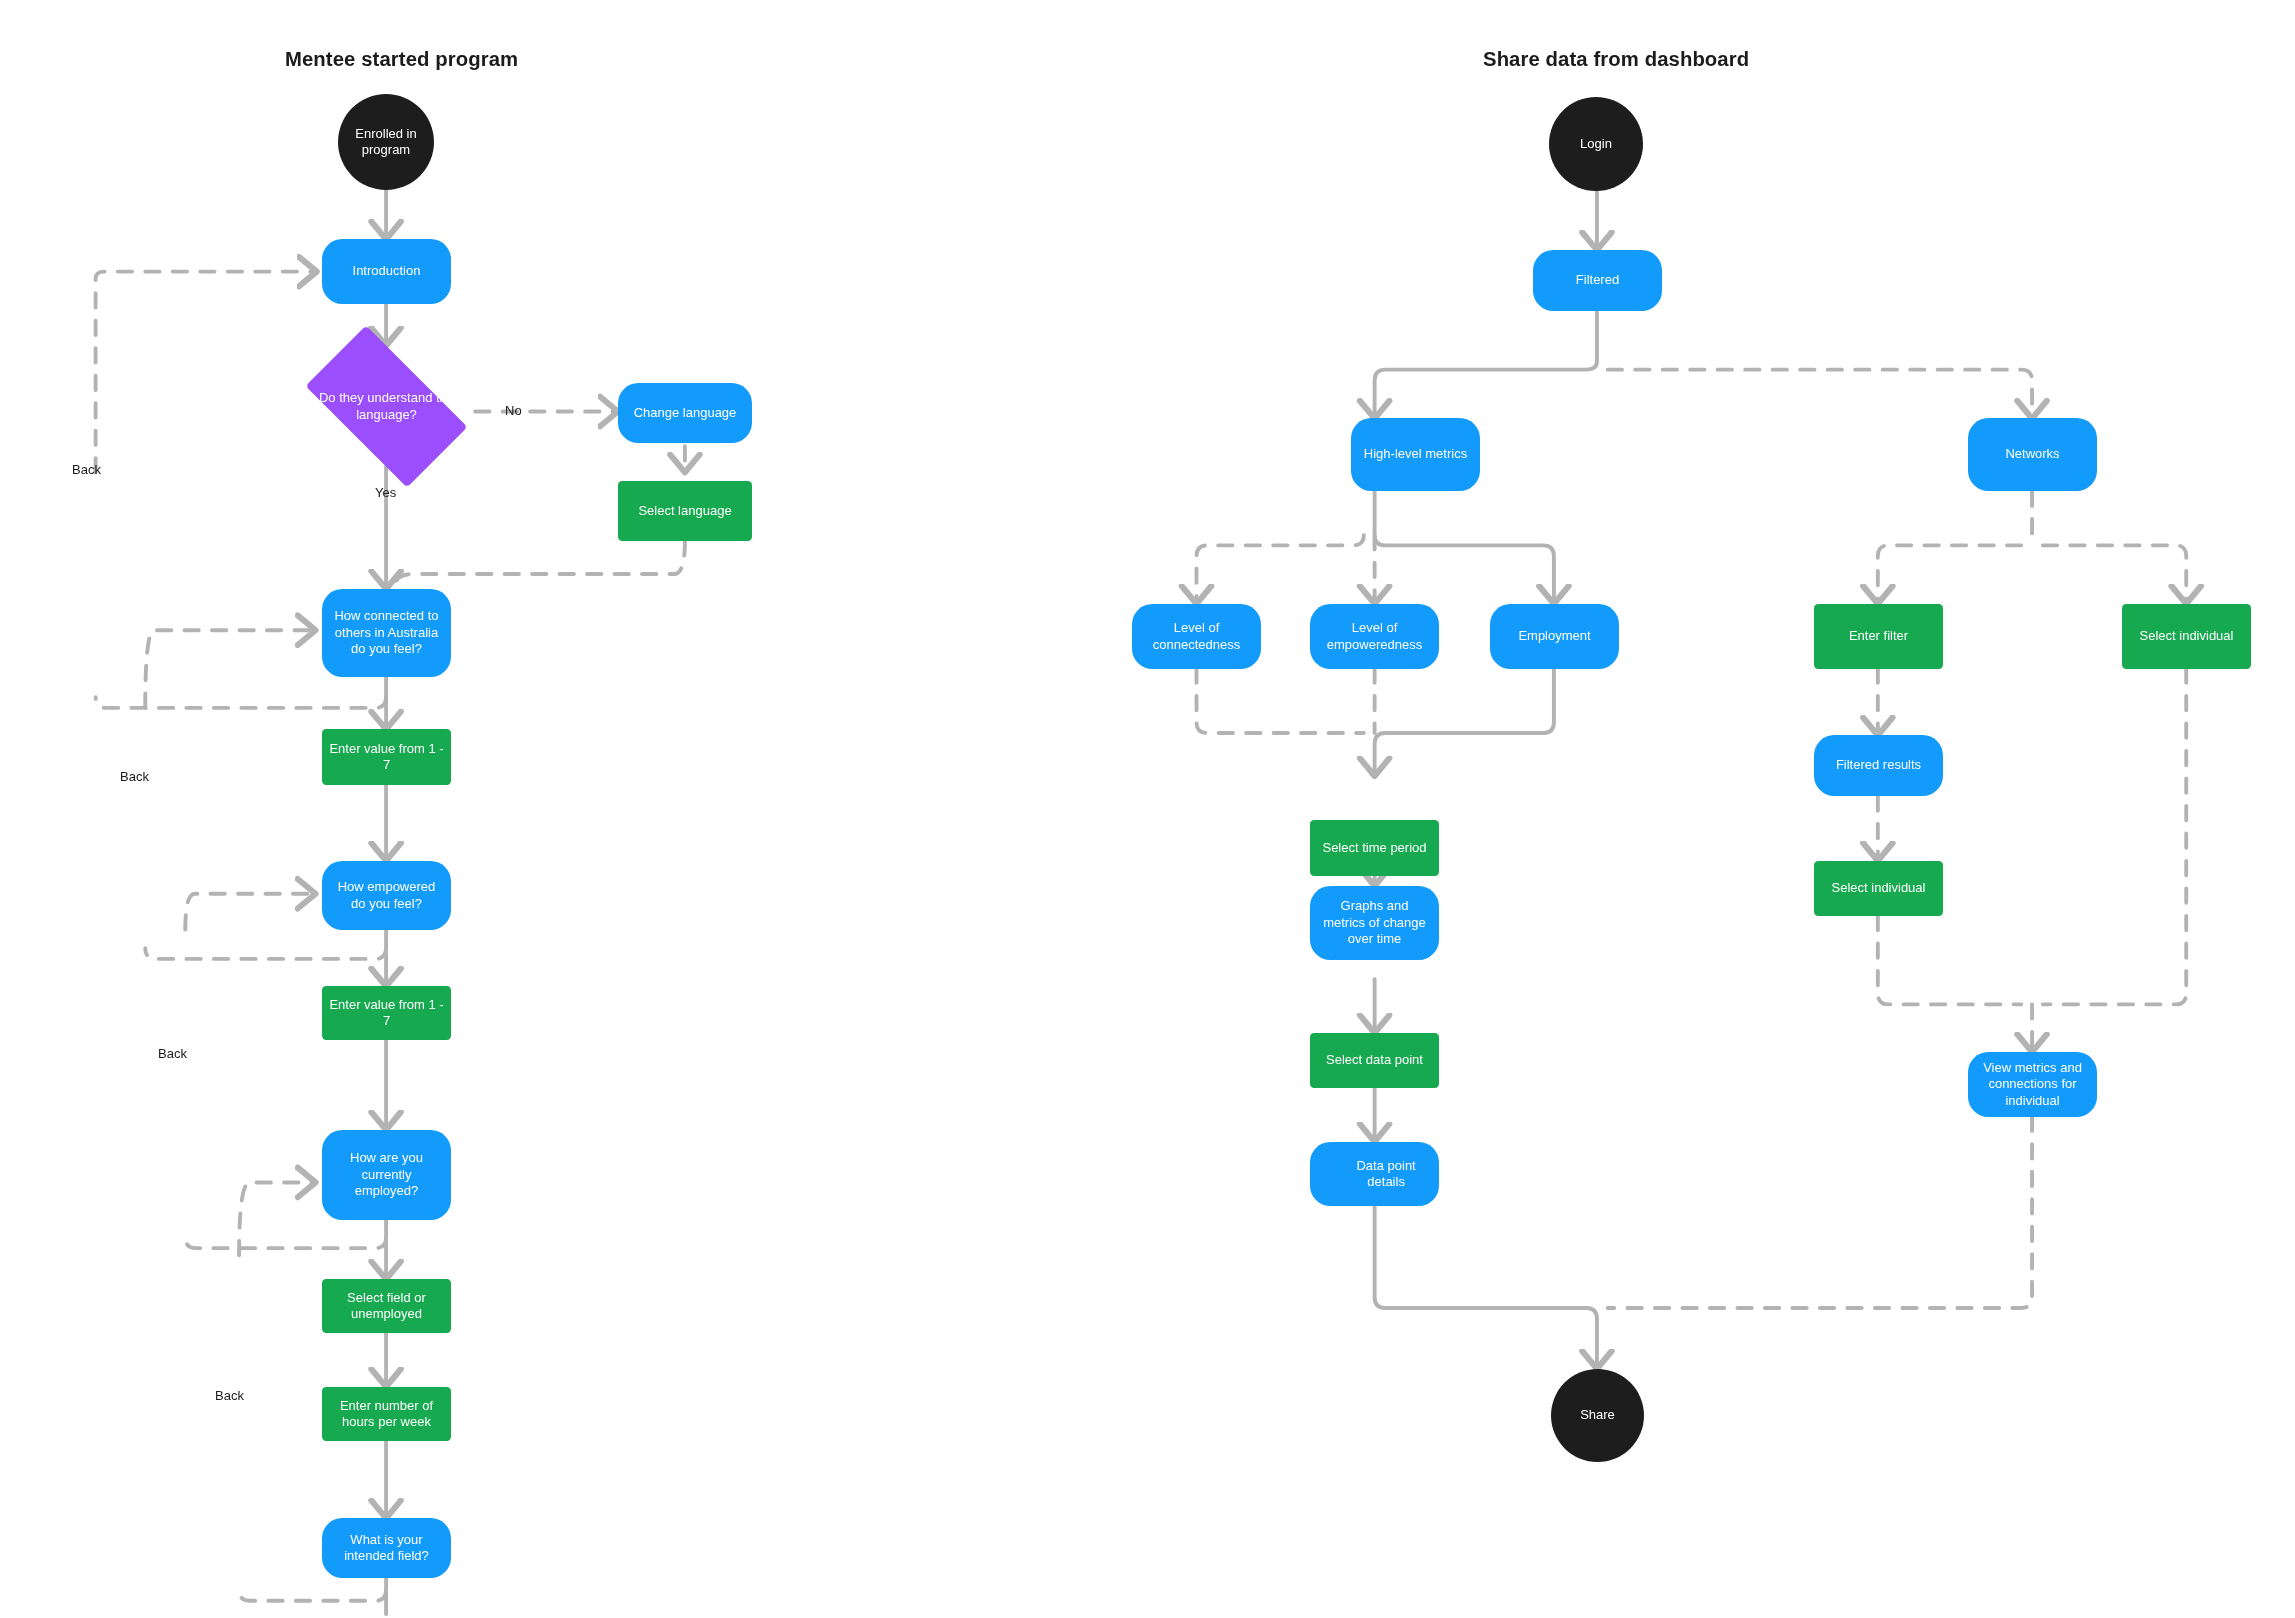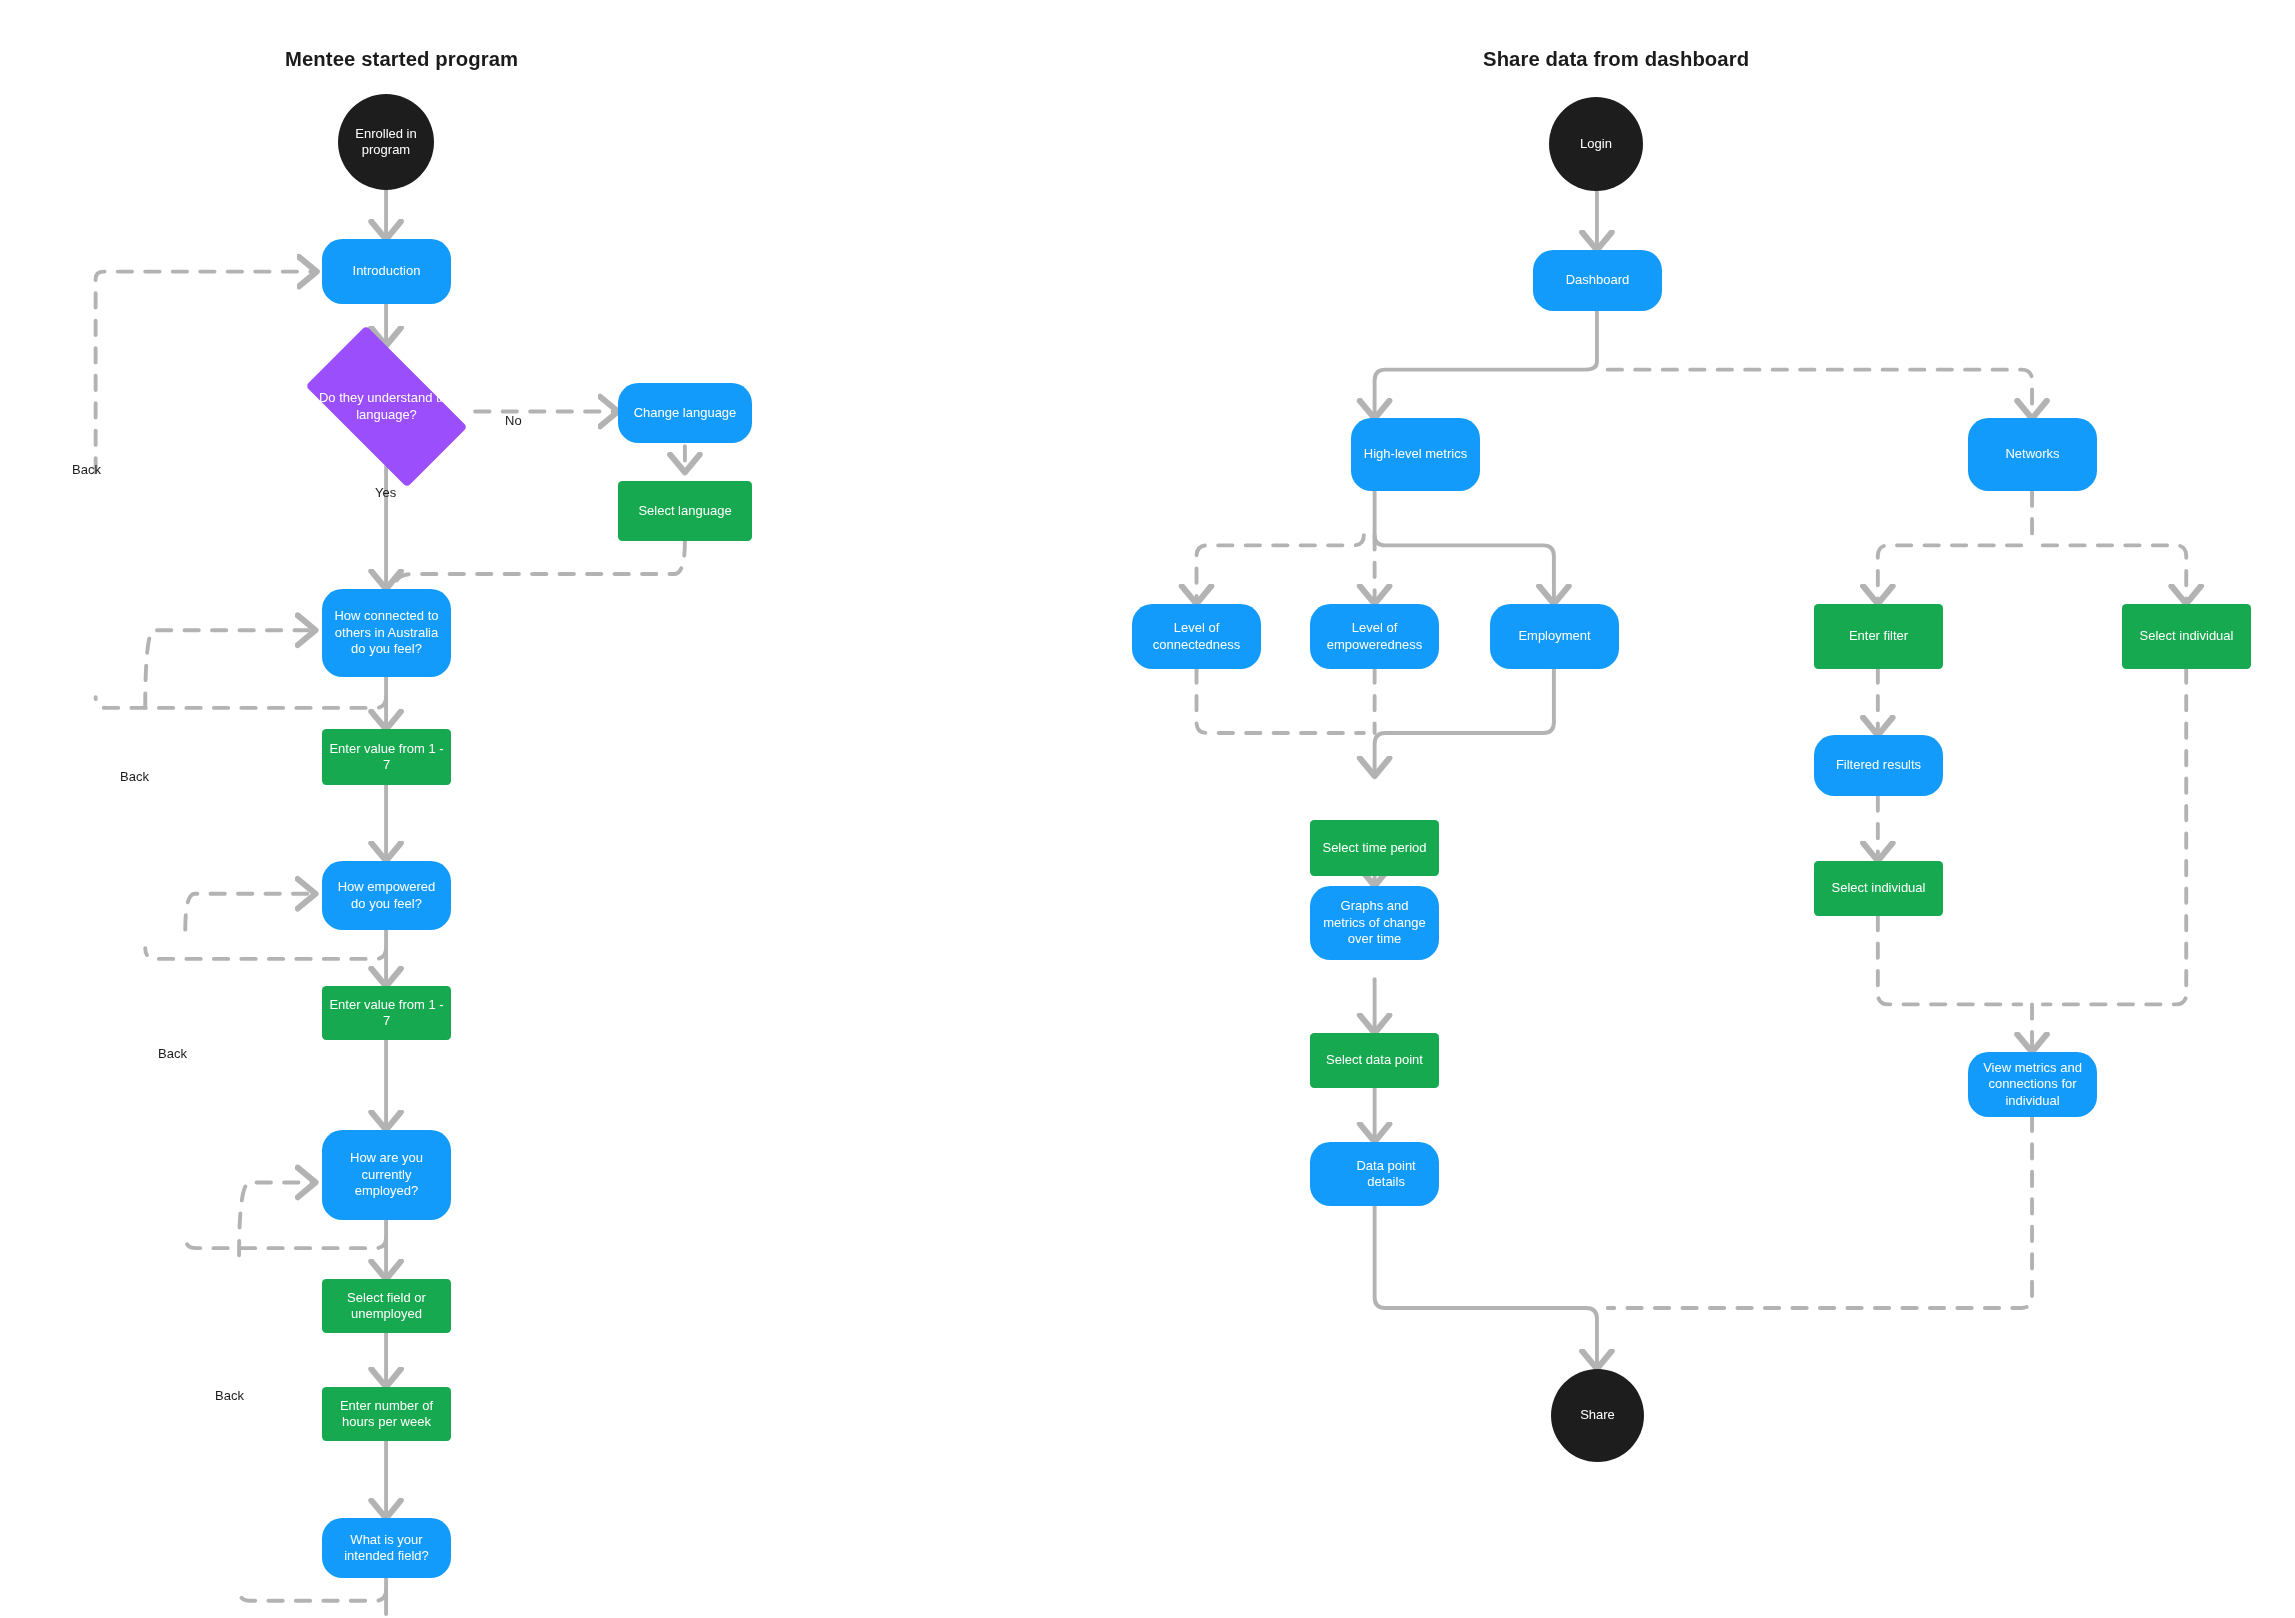--- a/index.html
+++ b/index.html
@@ -265,35 +265,35 @@
   <div class="node action" style="left:322px; top:1387px; width:129px; height:54px;">
     <span class="node-label">Enter number of
 hours per week</span>
   </div>
 
   <div class="node screen" style="left:322px; top:1518px; width:129px; height:60px;">
     <span class="node-label">What is your
 intended field?</span>
   </div>
 
-  <div class="edge-label" style="left:505px; top:403px;margin-top:10px;">No</div>
+  <div class="edge-label" style="left:505px; top:403px;">No</div>
   <div class="edge-label" style="left:375px; top:485px;">Yes</div>
   <div class="edge-label" style="left:72px; top:462px;">Back</div>
   <div class="edge-label" style="left:120px; top:769px;">Back</div>
   <div class="edge-label" style="left:158px; top:1046px;">Back</div>
   <div class="edge-label" style="left:215px; top:1388px;">Back</div>
 
   <div class="flow-title" style="left:1483px; top:48px;">Share data from dashboard</div>
 
   <div class="node terminal" style="left:1549px; top:97px; width:94px; height:94px;">
     <span class="node-label">Login</span>
   </div>
 
   <div class="node screen" style="left:1533px; top:250px; width:129px; height:61px;">
-    <span class="node-label">Dashboard</span>
+    <span class="node-label">Filtered</span>
   </div>
 
   <div class="node screen" style="left:1351px; top:418px; width:129px; height:73px;">
     <span class="node-label">High-level metrics</span>
   </div>
 
   <div class="node screen" style="left:1968px; top:418px; width:129px; height:73px;">
     <span class="node-label">Networks</span>
   </div>
 

